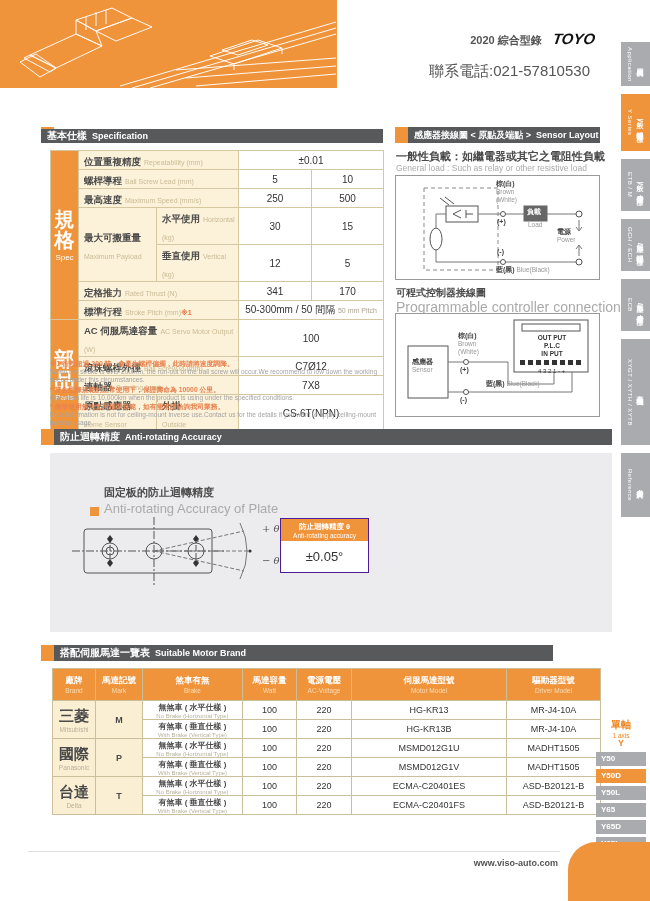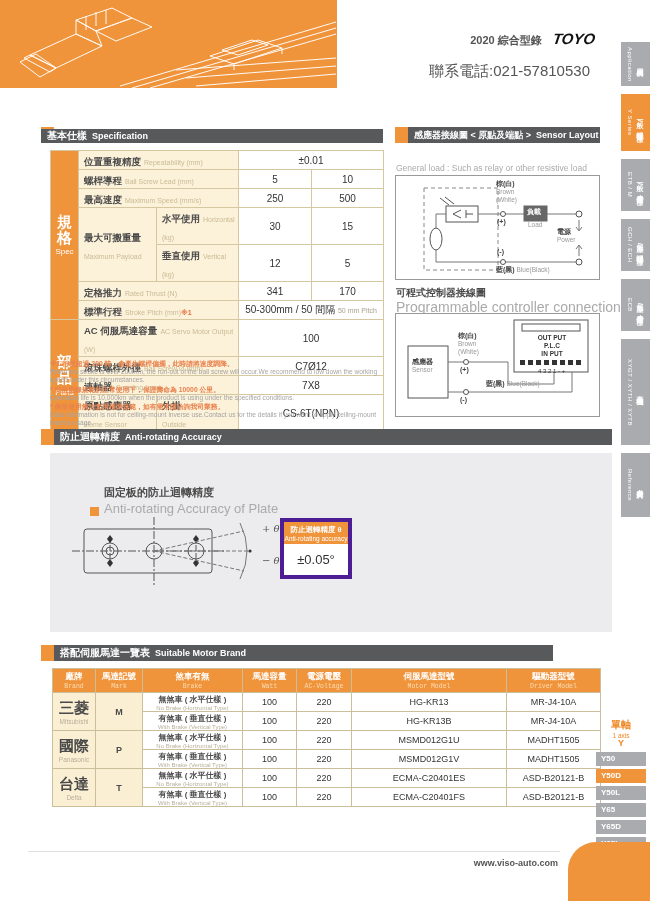--- a/index.html
+++ b/index.html
@@ -27,21 +27,21 @@
   .sec-zh{font-size:10px;font-weight:bold;}
   .sec-en{font-size:9px;font-weight:bold;}
 
   
   table{border-collapse:collapse;table-layout:fixed;}
   .spec-table{position:absolute;left:50px;top:150px;width:333px;}
   .spec-table td{border:1px solid #D5C7A0;overflow:hidden;}
   .spec-table tr{height:18px;}
   .spec-table tr.tall{height:27px;padding-left:12px;}
   td.side{background:#F0943C;color:#fff;text-align:center;vertical-align:middle;}
-  .side-zh{font-size:15px;font-weight:bold;line-height:1.05;}
+  .side-zh{font-size:20px;font-weight:bold;line-height:1.05;}
   .side-en{font-size:8px;margin-top:2px;}
   td.lbl{background:#FCF1D9;padding-left:5px;vertical-align:middle;}
   .lbl-zh{font-size:9.5px;font-weight:bold;color:#4a4a4a;display:inline;}
   .lbl-en{font-size:7px;color:#C9BC96;display:inline;margin-left:3px;}
   .lbl-note{font-size:7px;color:#E8703C;font-weight:bold;}
   td.val{background:#fff;text-align:center;vertical-align:middle;font-size:10px;color:#333;}
   .val-sub{font-size:7px;color:#A9A18C;}
 
   .footnotes{position:absolute;left:50px;top:360px;width:345px;line-height:1.18;}
   .fn-o{font-size:6.8px;color:#E8824E;font-weight:bold;}
@@ -56,30 +56,30 @@
   .plc-zh{position:absolute;left:396px;top:286px;font-size:10px;font-weight:bold;color:#4a4a4a;}
   .plc-en{position:absolute;left:396px;top:299px;font-size:14px;color:#AAA;}
 
   
   .panel{position:absolute;left:50px;top:453px;width:562px;height:179px;background:#ECECEE;}
   .plate-title{position:absolute;left:40px;top:32px;display:flex;gap:5px;align-items:flex-end;}
   .plate-sq{width:9px;height:9px;background:#F0943C;margin-top:2px;}
   .pt-zh{font-size:11px;font-weight:bold;color:#4a4a4a;}
   .pt-en{font-size:13px;color:#AAA;margin-top:1px;}
   .theta{position:absolute;font-size:10px;color:#555;font-family:"DejaVu Serif",serif;font-style:italic;}
-  .accbox{position:absolute;left:230px;top:65px;width:72px;border:4px solid #4c1d95;background:#fff;}
+  .accbox{position:absolute;left:230px;top:65px;width:89px;border:1px solid #4c1d95;background:#fff;}
   .accbox-h{background:#F0943C;color:#fff;text-align:center;padding:3px 0 2px;}
   .accbox-h .z{font-size:7.5px;font-weight:bold;display:block;}
   .accbox-h .e{font-size:6.5px;display:block;}
   .accbox-v{text-align:center;font-size:13px;color:#333;padding:8px 0;}
 
   
   .motor-table{position:absolute;left:52px;top:668px;width:548px;}
   .motor-table td,.motor-table th{border:1px solid #CBBE9B;vertical-align:middle;overflow:hidden;}
-  .motor-table thead tr{height:24px;font-family:Liberation Mono, monospace;}
+  .motor-table thead tr{height:32px;}
   .motor-table tbody tr{height:19px;}
   .mh{background:#F0943C;color:#fff;text-align:center;font-weight:normal;}
   .mh .z{display:block;font-size:8.5px;font-weight:bold;}
   .mh .e{display:block;font-size:6.5px;color:#FBDCB4;}
   td.brand{background:#FBEFD3;text-align:center;}
   .b-zh{display:block;font-size:15px;font-weight:bold;color:#4a4a4a;}
   .b-en{display:block;font-size:6.5px;color:#B9B09B;}
   td.mark{background:#FBEFD3;text-align:center;font-size:9px;font-weight:bold;color:#4a4a4a;}
   td.brake{text-align:center;}
   .brk-zh{display:block;font-size:8px;font-weight:bold;color:#4a4a4a;}
@@ -269,20 +269,21 @@
     <div class="fn-g">Data information is not for ceiling-mount inverse use.Contact us for the details if you want to apply ceiling-mount inverse usage.</div>
   </div>
 
   <div class="sec-head" style="left:395px;top:127px;width:205px;">
     <div class="sec-sq"></div>
     <div class="sec-bar">
         <span class="sec-zh" style="font-size:9px">感應器接線圖 &lt; 原點及端點 &gt;</span>
         <span class="sec-en">Sensor Layout</span>
       </div>
   </div>
+  <div class="load-zh">一般性負載：如繼電器或其它之電阻性負載</div>
   <div class="load-en">General load : Such as relay or other resistive load</div>
 
   <div class="diagbox" style="left:395px;top:175px;width:205px;height:105px;">
     <svg width="203" height="103" viewBox="0 0 203 103">
       <g stroke="#888" fill="none" stroke-width="1">
         <rect x="28" y="12" width="74" height="82" stroke-dasharray="4 3"></rect>
         <rect x="50" y="30" width="32" height="16" stroke="#555"></rect>
         <path d="M57 38 l8 -4 M57 38 l8 4" stroke="#555"></path>
         <path d="M70 34 l0 8 M70 38 l7 0" stroke="#555"></path>
         <path d="M44 22 l9 7 M49 21 l9 7" stroke="#555"></path>

